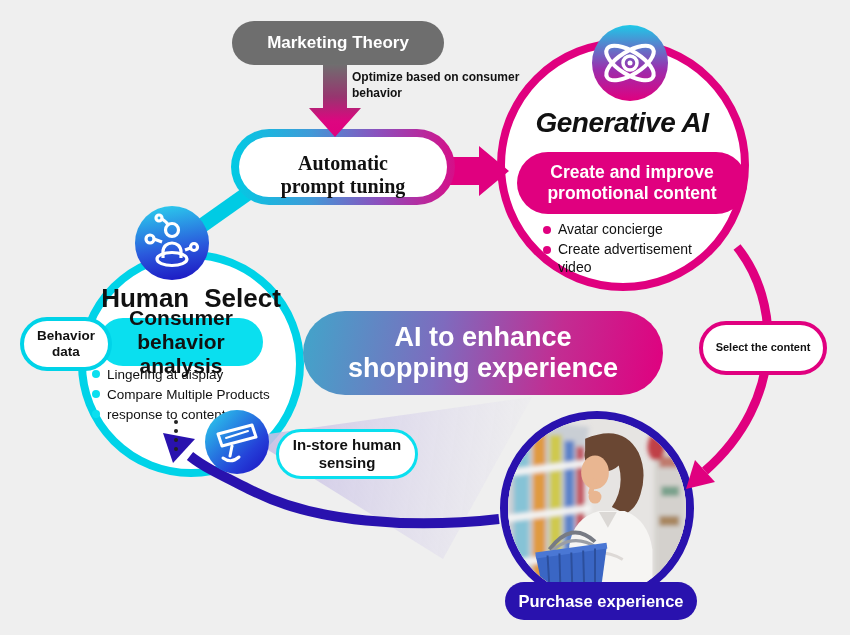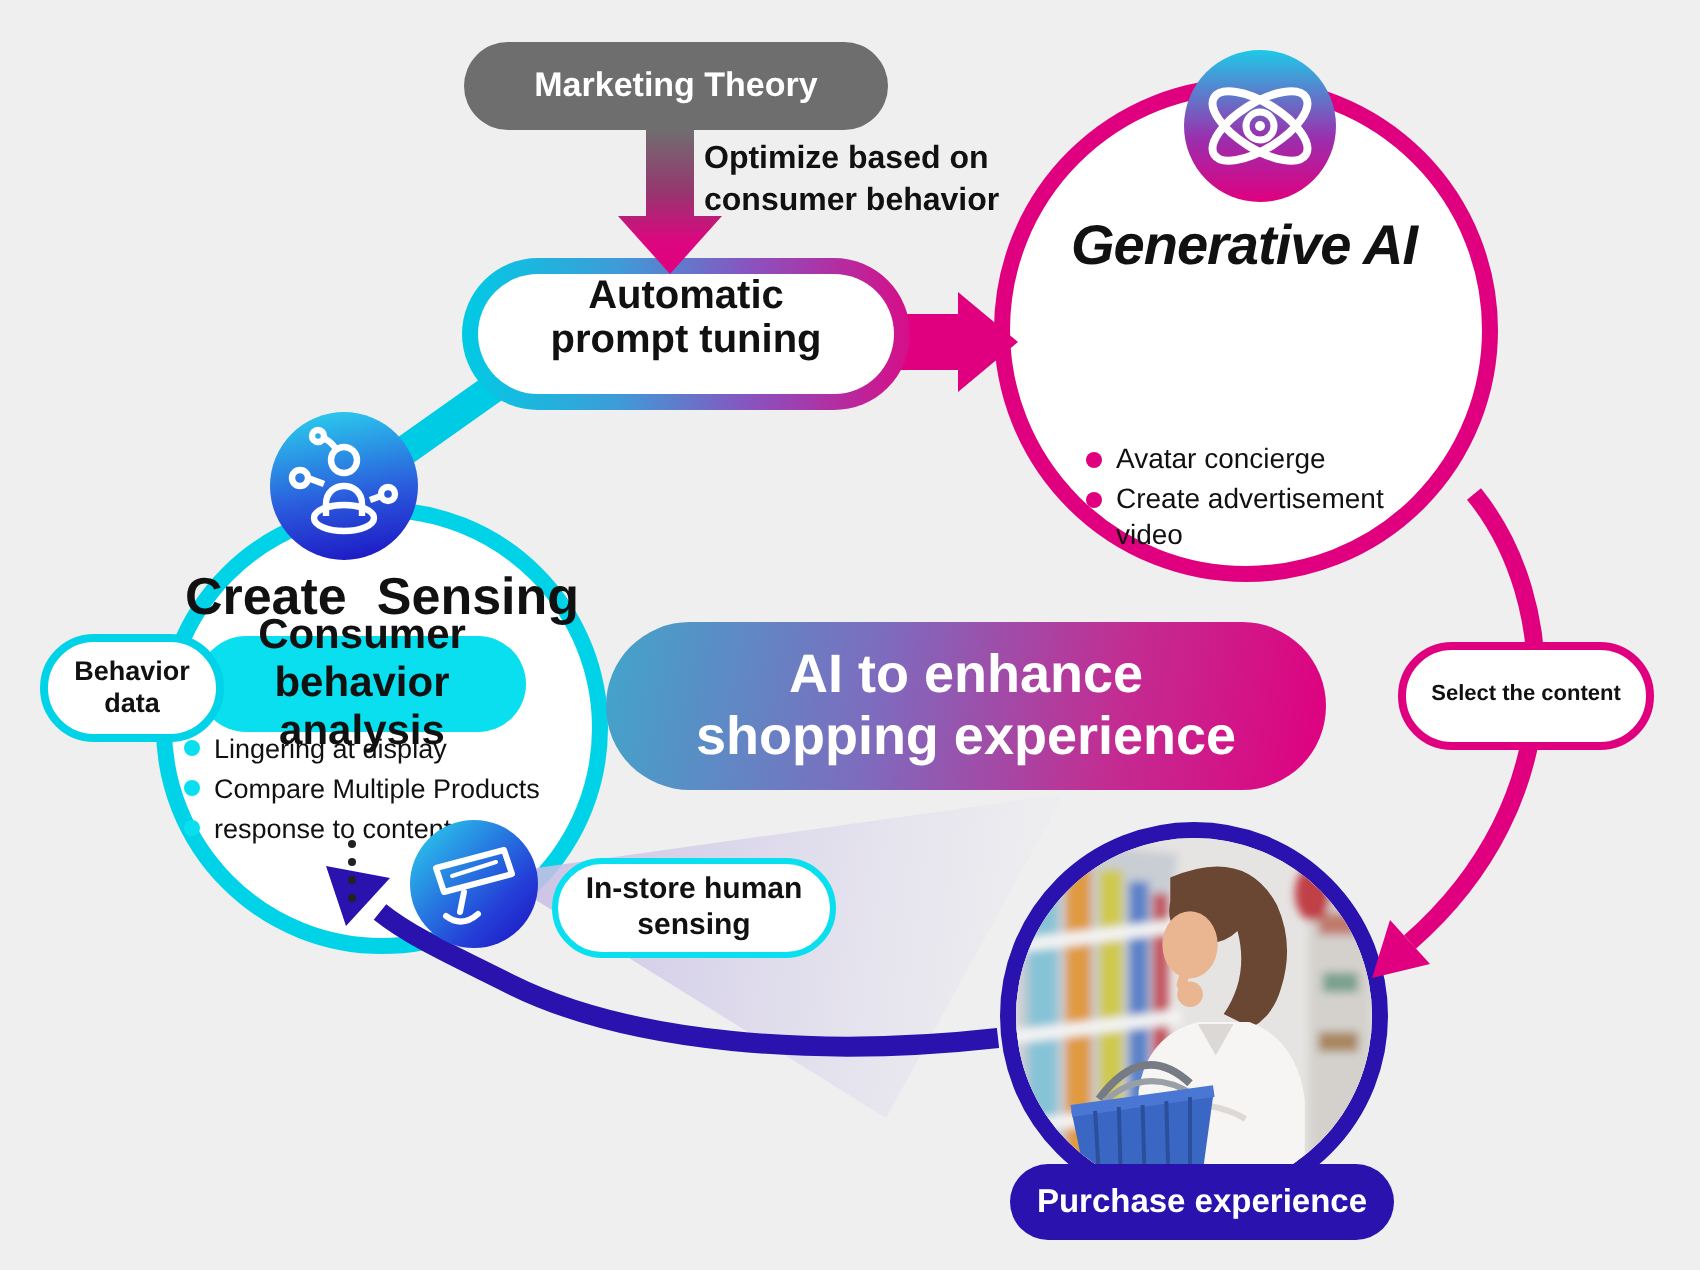--- a/index.html
+++ b/index.html
@@ -16,24 +16,24 @@
   #purchase-circle{left:500px;top:411px;width:194px;height:194px;border:8px solid var(--indigo,#2912AE);border-radius:50%;overflow:hidden;background:#e3e1e0;box-sizing:border-box;}
 
   
   .medal{border-radius:50%;display:flex;align-items:center;justify-content:center;}
   #atom-medal{left:592px;top:25px;width:76px;height:76px;background:linear-gradient(180deg,#1EC9E8 0%,#9A2FAE 58%,var(--magenta,#E0007F) 100%);}
   #human-medal{left:135px;top:206px;width:74px;height:74px;background:linear-gradient(170deg,#2BD5EE 0%,#2A58DC 58%,#1B10C0 100%);}
   #camera-medal{left:205px;top:410px;width:64px;height:64px;background:linear-gradient(135deg,#2BD5EE 0%,#2440D8 68%,#1B10C0 100%);}
 
   
   #marketing-box{left:232px;top:21px;width:212px;height:44px;border-radius:22px;background:var(--gray,#6E6E6E);color:#fff;font-weight:bold;font-size:17px;text-align:center;}
-  #optimize-note{left:352px;top:70px;width:170px;font-size:16px;font-weight:bold;color:var(--ink,#111);line-height:1.3;}
+  #optimize-note{left:352px;top:70px;width:170px;font-size:12px;font-weight:bold;color:var(--ink,#111);line-height:1.3;}
   #tuning-pill{left:231px;top:129px;width:224px;height:76px;border-radius:39px;padding:8px;box-sizing:border-box;
      background:linear-gradient(90deg,#00CBE4 0%,#3F9BD8 35%,#8A52BE 65%,#D60E88 100%);}
-  #tuning-pill .inner{width:100%;height:100%;background:#fff;border-radius:31px;display:flex;align-items:flex-start;justify-content:center;}
+  #tuning-pill .inner{width:100%;height:100%;background:#fff;border-radius:31px;display:flex;align-items:flex-end;justify-content:center;font-family:Liberation Serif, serif;}
   #tuning-pill .inner span{display:block;width:155px;text-align:center;font-size:20px;font-weight:bold;color:#111;line-height:1.12;}
 
   #genai-title{left:502px;top:107px;width:240px;font-size:28px;font-weight:bold;color:#111;text-align:center;letter-spacing:-0.5px;font-style:italic;}
   #genai-sub{left:517px;top:152px;width:230px;height:62px;border-radius:31px;background:var(--magenta,#E0007F);}
   #genai-sub span{display:block;width:190px;color:#fff;font-weight:bold;font-size:17.5px;line-height:1.18;text-align:center;}
   .blist{list-style:none;margin:0;padding:0;}
   .blist li{position:relative;padding-left:15px;color:#111;}
   .blist li + li{margin-top:2px;}
   .blist li::before{content:"";position:absolute;left:0;top:5px;width:8px;height:8px;border-radius:50%;}
   #genai-bullets{left:543px;top:221px;width:190px;font-size:14px;line-height:1.28;}
@@ -149,41 +149,44 @@
     <svg width="76" height="76" viewBox="0 0 76 76">
       <g stroke="#fff" fill="none" stroke-width="4">
         <ellipse cx="38" cy="38" rx="27" ry="11.5" transform="rotate(-32 38 38)"></ellipse>
         <ellipse cx="38" cy="38" rx="27" ry="11.5" transform="rotate(32 38 38)"></ellipse>
         <circle cx="38" cy="38" r="7" stroke-width="3.5"></circle>
       </g>
       <circle cx="38" cy="38" r="2.5" fill="#fff"></circle>
     </svg>
   </div>
   <div class="abs z3" id="genai-title">Generative AI</div>
+  <div class="abs z3 flexc" id="genai-sub">
+    <span>Create and improve promotional content</span>
+  </div>
   <ul class="abs z3 blist" id="genai-bullets">
     <li><span>Avatar concierge</span></li>
     <li><span class="w175">Create advertisement video</span></li>
   </ul>
 
   <div class="abs z3 medal" id="human-medal">
     <svg width="74" height="74" viewBox="0 0 74 74">
       <g stroke="#fff" fill="none" stroke-width="3.2">
         <circle cx="37" cy="24" r="6.5"></circle>
         <path d="M28 52 L28 46 C28 34 46 34 46 46 L46 52"></path>
         <ellipse cx="37" cy="53" rx="15" ry="6.5"></ellipse>
         <circle cx="15" cy="33" r="4"></circle>
         <path d="M19 33 L27 36"></path>
         <circle cx="59" cy="41" r="3.5"></circle>
         <path d="M50 44 L55.5 42"></path>
         <circle cx="24" cy="12" r="3"></circle>
         <path d="M27 13 Q32 16 33.5 19.5"></path>
       </g>
     </svg>
   </div>
-  <div class="abs z3" id="human-title">Create Sensing</div>
+  <div class="abs z3" id="human-title">Human Select</div>
   <div class="abs z3 flexc" id="human-sub">
     <span>Consumer behavior analysis</span>
   </div>
   <ul class="abs z3 blist" id="human-bullets">
     <li><span>Lingering at display</span></li>
     <li><span>Compare Multiple Products</span></li>
     <li><span>response to content</span></li>
   </ul>
   <div class="abs z3" id="v-ellipsis">
       <i></i>

